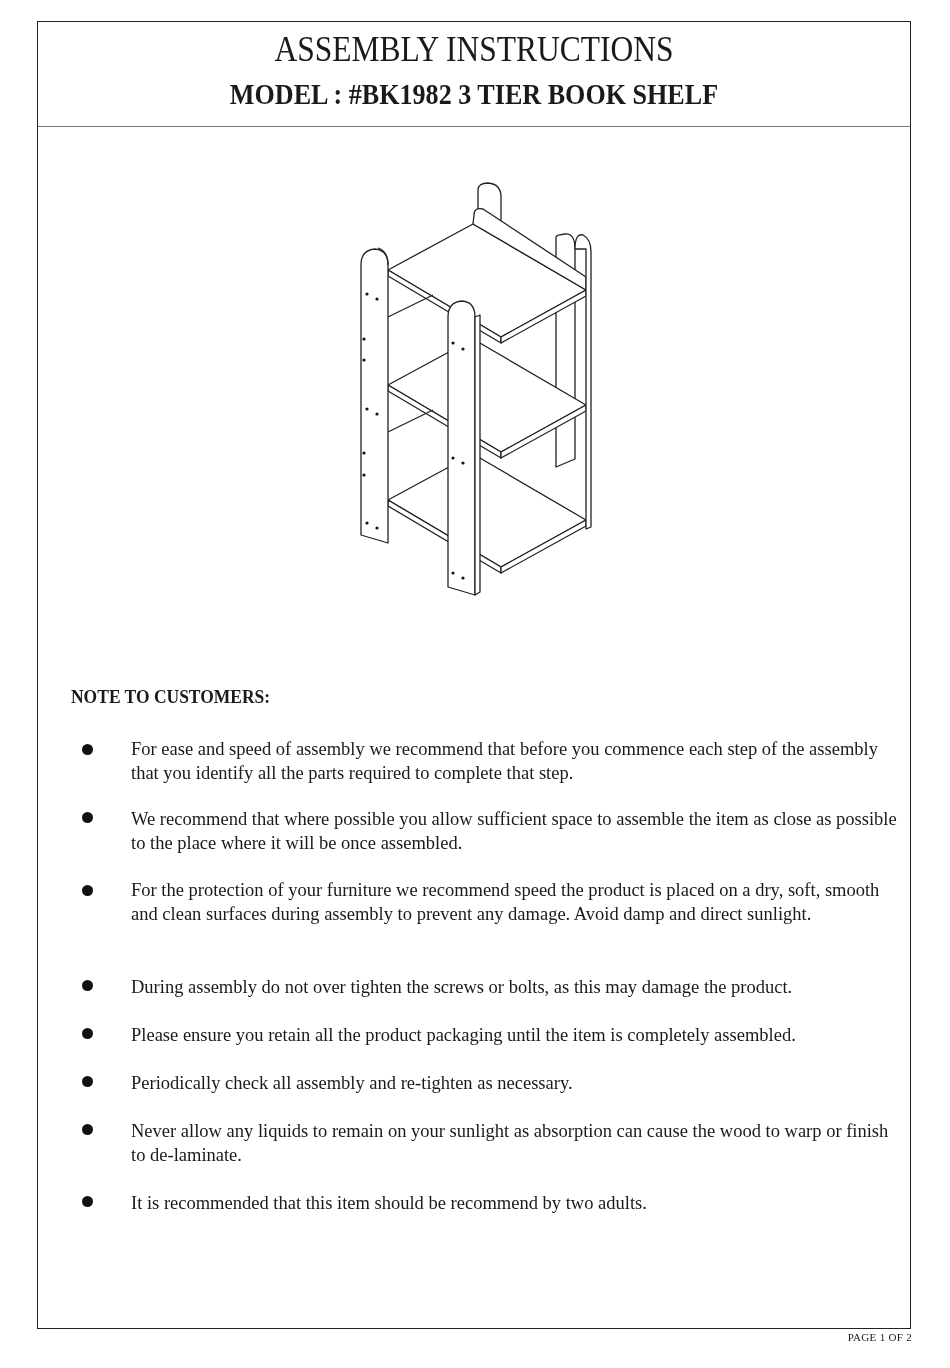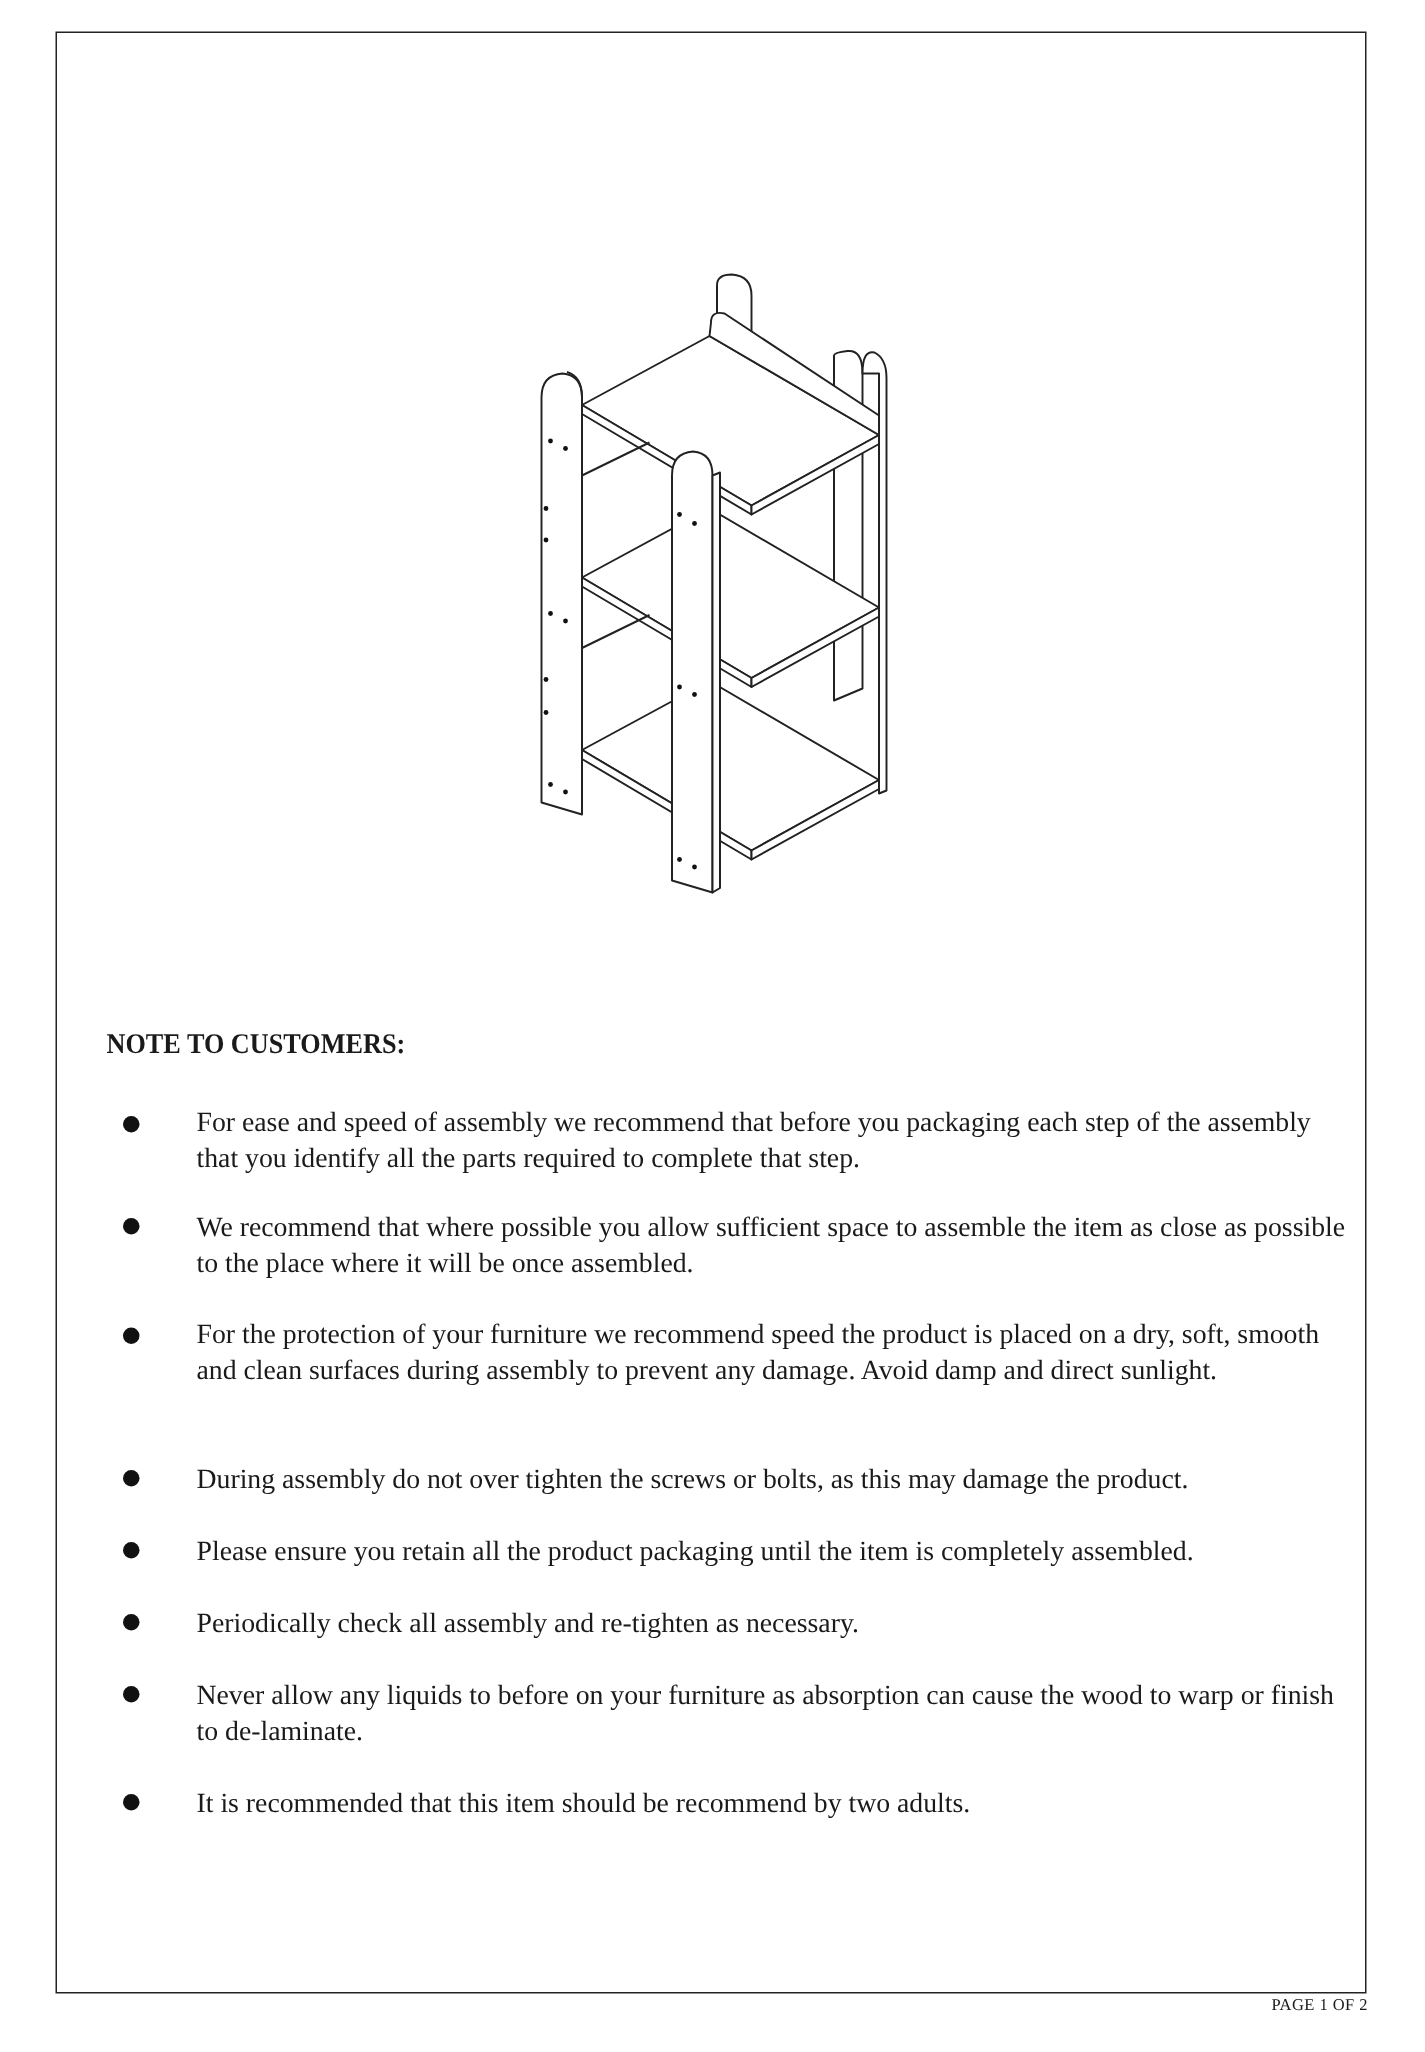--- a/index.html
+++ b/index.html
@@ -13,20 +13,24 @@
   .notes { position: absolute; left: 0; top: 0; width: 100%; }
   .note { position: absolute; left: 0; width: 100%; }
   .bullet { position: absolute; left: 44px; width: 11px; height: 11px; border-radius: 50%; background: #111; }
   .note-text { position: absolute; left: 93px; width: 770px; font-size: 18.5px; line-height: 24px; }
   .footer { position: absolute; right: 38px; top: 1331px; font-size: 11px; letter-spacing: 0.3px; }
 </style>
 </head>
 <body>
 
 <div class="frame">
+  <div class="header">
+    <div class="title">ASSEMBLY INSTRUCTIONS</div>
+    <div class="subtitle">MODEL : #BK1982 3 TIER BOOK SHELF</div>
+  </div>
 
   <svg class="illustration" viewBox="0 0 260 420" fill="#fff" stroke="#222" stroke-width="1.3" stroke-linejoin="round">
 
     <path d="M213 60 L213 290 L232 282 L232 72 Q232 56 222 57 Q213 58 213 60 Z"></path>
 
     <path d="M135 13 Q135 6 145 6 Q158 7 158 20 L158 45 L135 55 Z"></path>
 
     <path d="M45 93 L130 47 L243 113 L158 160 Z"></path>
     <path d="M45 93 L45 99 L158 166 L158 160 Z"></path>
     <path d="M158 160 L243 113 L243 119 L158 166 Z"></path>
@@ -70,21 +74,21 @@
       <circle cx="110" cy="396" r="1.6"></circle>
         <circle cx="120" cy="401" r="1.6"></circle>
     </g>
   </svg>
 
   <div class="note-heading">NOTE TO CUSTOMERS:</div>
 
   <div class="notes">
     <div class="note" style="top:715px;">
       <span class="bullet" style="top:7px;"></span>
-      <div class="note-text">For ease and speed of assembly we recommend that before you packaging each step of the assembly that you identify all the parts required to complete that step.</div>
+      <div class="note-text">For ease and speed of assembly we recommend that before you commence each step of the assembly that you identify all the parts required to complete that step.</div>
     </div>
     <div class="note" style="top:785px;">
       <span class="bullet" style="top:5px;"></span>
       <div class="note-text">We recommend that where possible you allow sufficient space to assemble the item as close as possible to the place where it will be once assembled.</div>
     </div>
     <div class="note" style="top:856px;">
       <span class="bullet" style="top:7px;"></span>
       <div class="note-text">For the protection of your furniture we recommend speed the product is placed on a dry, soft, smooth and clean surfaces during assembly to prevent any damage. Avoid damp and direct sunlight.</div>
     </div>
     <div class="note" style="top:953px;">
@@ -94,21 +98,21 @@
     <div class="note" style="top:1001px;">
       <span class="bullet" style="top:5px;"></span>
       <div class="note-text">Please ensure you retain all the product packaging until the item is completely assembled.</div>
     </div>
     <div class="note" style="top:1049px;">
       <span class="bullet" style="top:5px;"></span>
       <div class="note-text">Periodically check all assembly and re-tighten as necessary.</div>
     </div>
     <div class="note" style="top:1097px;">
       <span class="bullet" style="top:5px;"></span>
-      <div class="note-text">Never allow any liquids to before on your furniture as absorption can cause the wood to warp or finish to de-laminate.</div>
+      <div class="note-text">Never allow any liquids to remain on your sunlight as absorption can cause the wood to warp or finish to de-laminate.</div>
     </div>
     <div class="note" style="top:1169px;">
       <span class="bullet" style="top:5px;"></span>
       <div class="note-text">It is recommended that this item should be recommend by two adults.</div>
     </div>
   </div>
 </div>
 
 <div class="footer">PAGE 1 OF 2</div>
 

